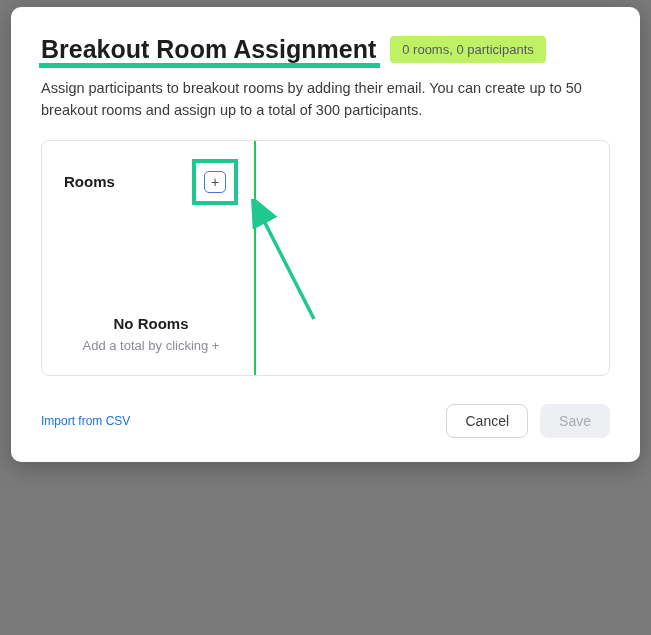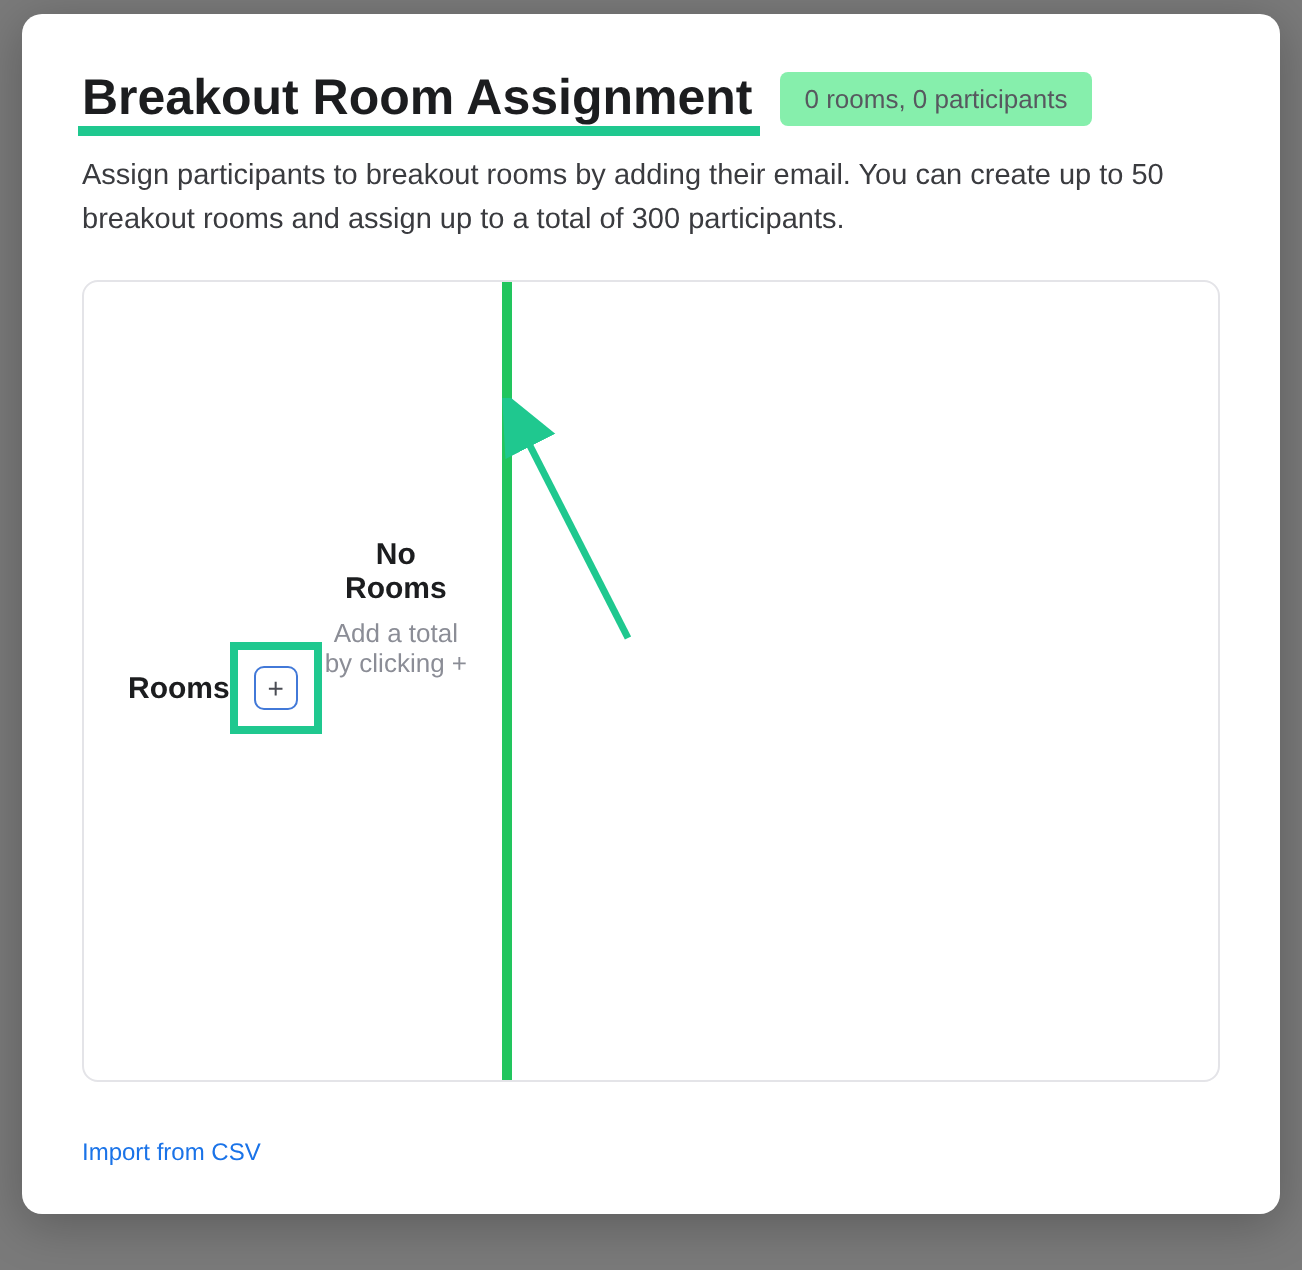--- a/index.html
+++ b/index.html
@@ -1,20 +1,20 @@
 <!DOCTYPE html>
 <html><head>
 <meta charset="utf-8">
 <style>
   * { box-sizing: border-box; margin: 0; padding: 0; }
   html, body { width: 651px; height: 635px; font-family: -apple-system, BlinkMacSystemFont, "Segoe UI", Helvetica, Arial, sans-serif; background: #7a7a7a; }
   .modal {
     position: absolute;
     left: 11px; top: 7px;
-    width: 629px; height: 600px;
+    width: 629px; height: 455px;
     background: #fff;
     border-radius: 10px;
     box-shadow: 0 5px 25px rgba(0,0,0,0.25);
     padding: 28px 30px 24px 30px;
     display: flex;
     flex-direction: column;
   }
   .header-row { display: flex; align-items: center; gap: 14px; margin-bottom: 14px; }
   .title {
     font-size: 25px;
@@ -27,21 +27,21 @@
     position: absolute;
     left: -2px;
     right: -4px;
     bottom: -4px;
     height: 5px;
     background: #1fc88f;
     z-index: -0;
   }
   .title-text { position: relative; z-index: 1; }
   .badge {
-    background: #86efac;
+    background: #bef264;
     color: #57585f;
     font-size: 13px;
     padding: 6px 12px;
     border-radius: 4px;
   }
   .desc {
     font-size: 14.5px;
     color: #3a3b3f;
     line-height: 1.5;
     margin-bottom: 18px;
@@ -49,24 +49,24 @@
   .panel {
     flex: 1;
     border: 1px solid #e4e4e8;
     border-radius: 8px;
     display: flex;
     overflow: hidden;
     position: relative;
   }
   .panel-left {
     width: 214px;
-    border-right: 5px solid #22c55e;
+    border-right: 2px solid #22c55e;
     padding: 18px 16px 10px 22px;
     display: flex;
-    flex-direction: row;
+    flex-direction: column;
   }
   .panel-right { flex:1; }
   .rooms-header {
     display: flex;
     align-items: center;
     justify-content: space-between;
   }
   .rooms-label {
     font-size: 15px;
     font-weight: 700;
@@ -174,15 +174,19 @@
         <marker id="ah" markerWidth="10" markerHeight="10" refX="2" refY="4" orient="auto">
           <path d="M0,0 L0,8 L9,4 Z" fill="#1fc88f"></path>
         </marker>
       </defs>
       <line x1="70" y1="120" x2="18" y2="18" stroke="#1fc88f" stroke-width="3.5" marker-end="url(#ah)"></line>
     </svg>
   </div>
 
   <div class="footer">
     <span class="link">Import from CSV</span>
+    <div class="footer-btns">
+      <button class="btn">Cancel</button>
+      <button class="btn btn-save" disabled="">Save</button>
+    </div>
   </div>
 
 </div>
 
 </body></html>

